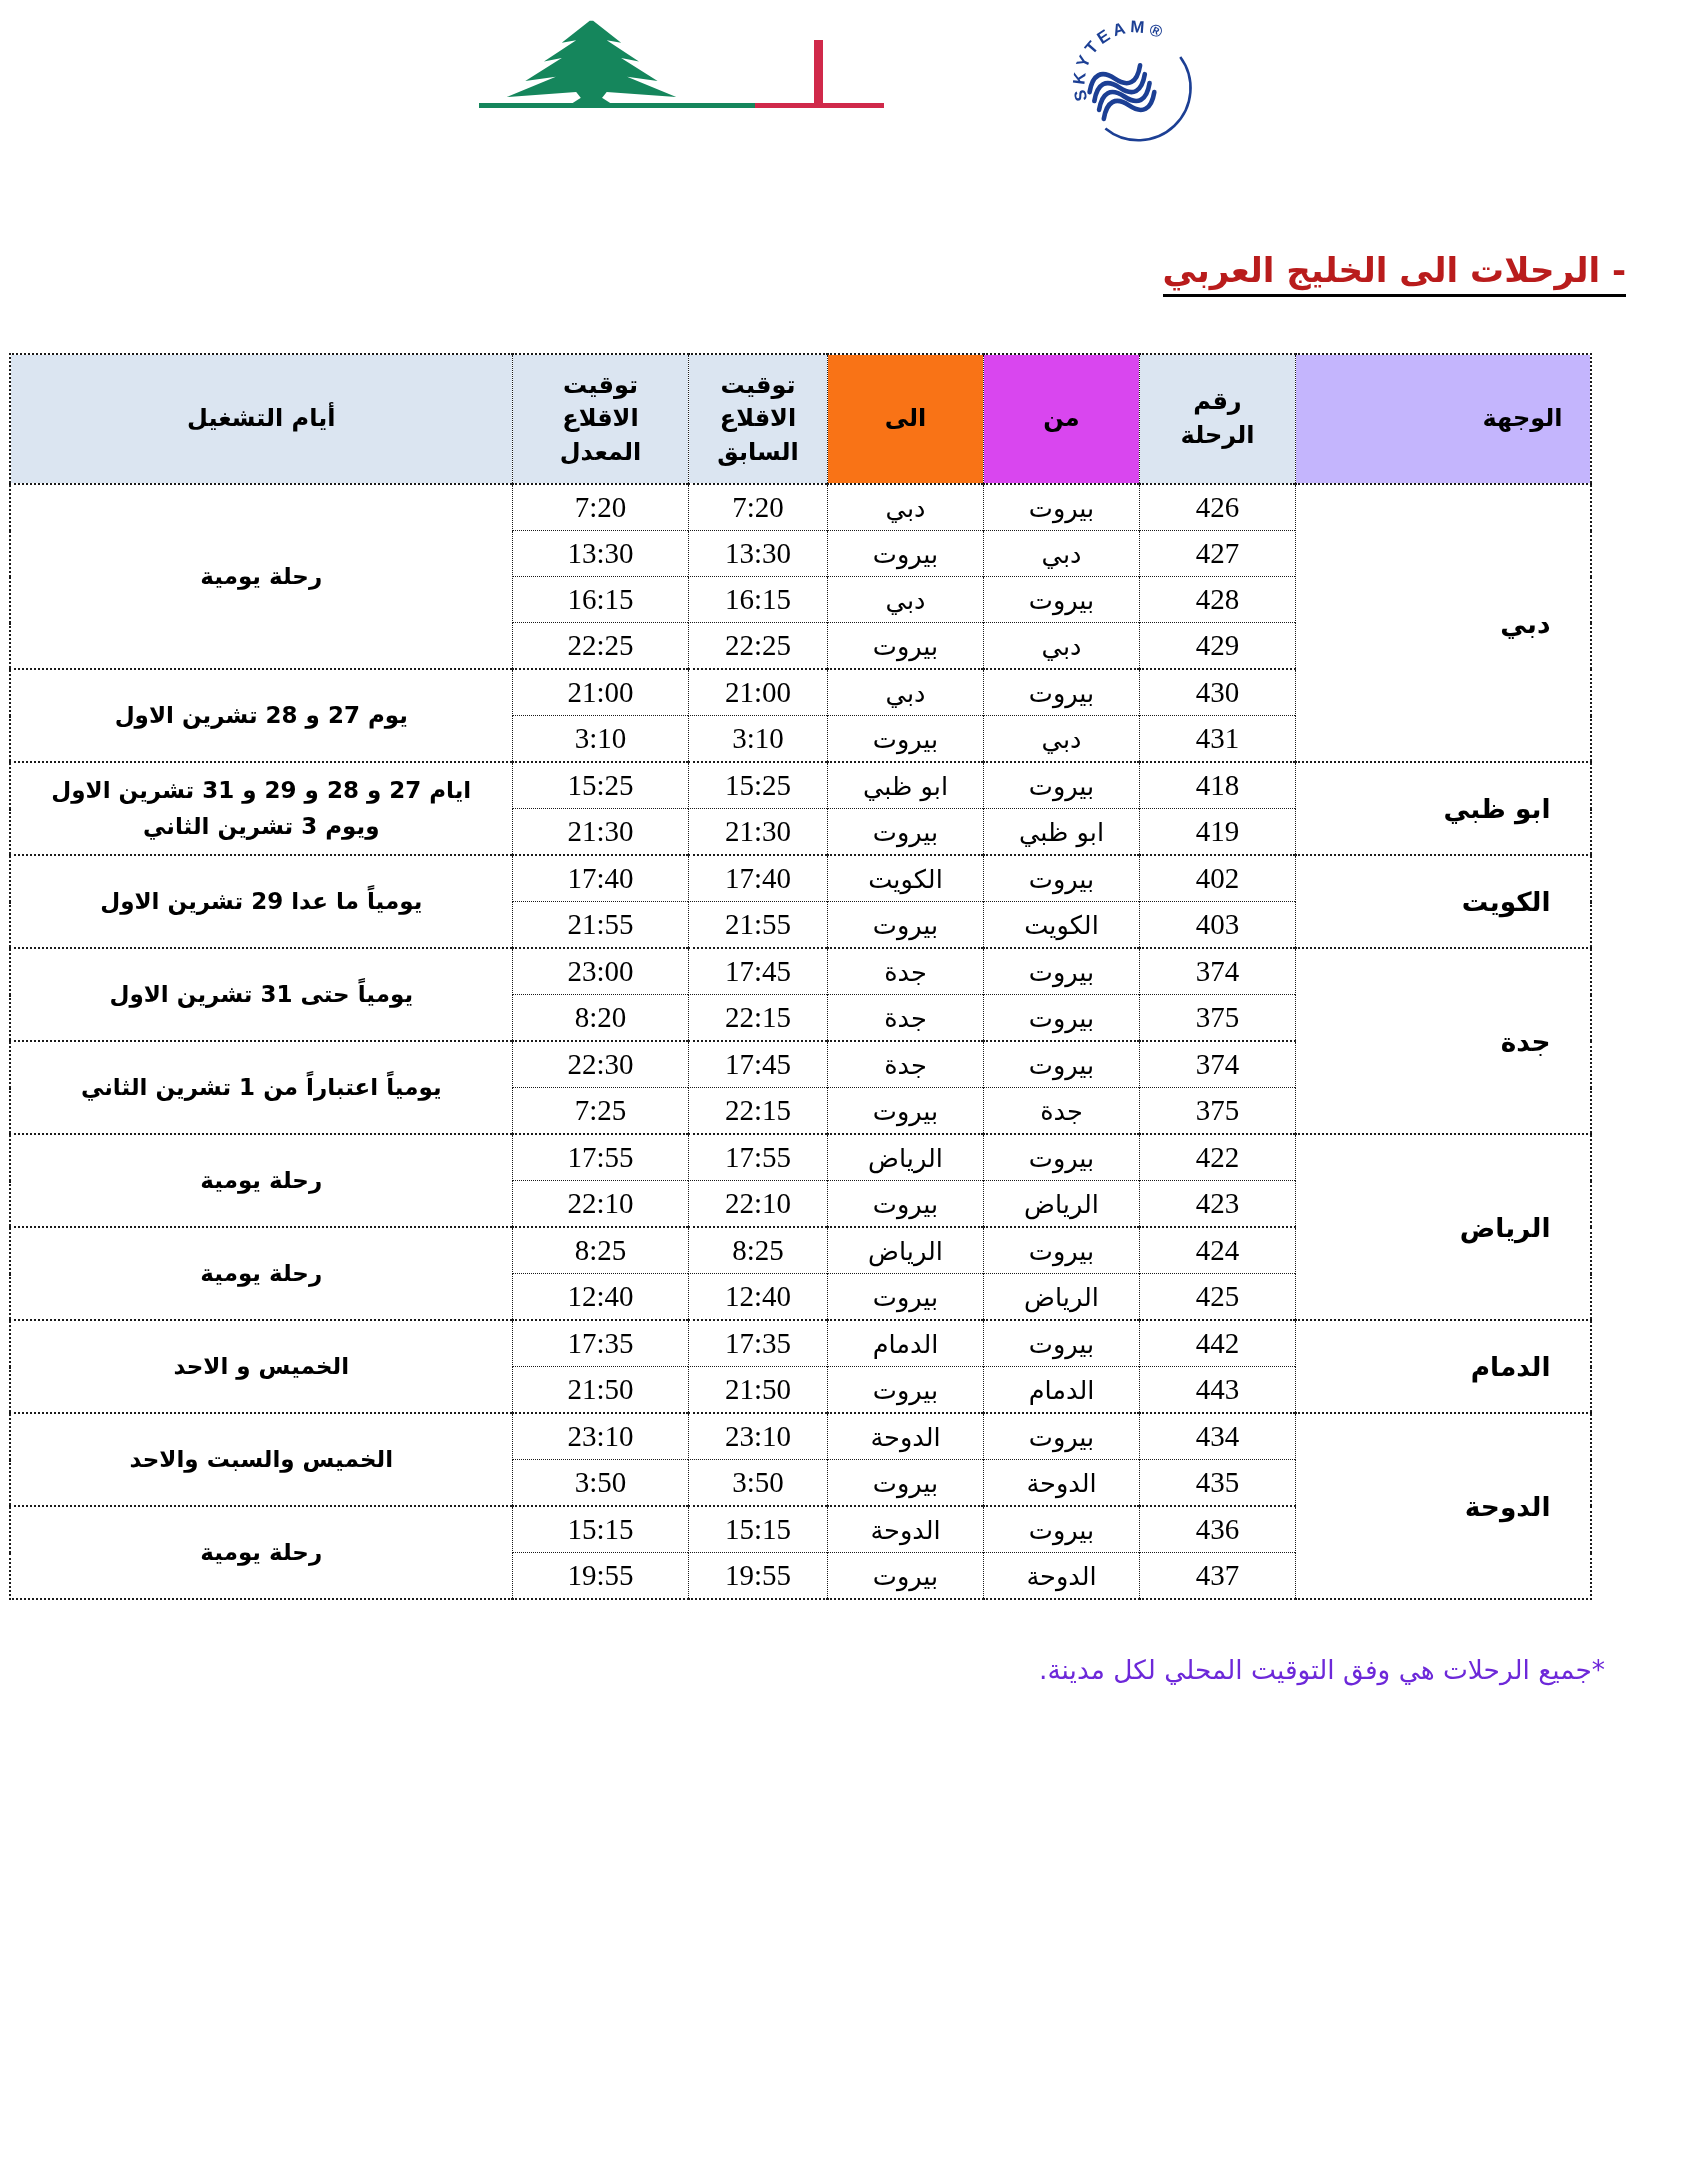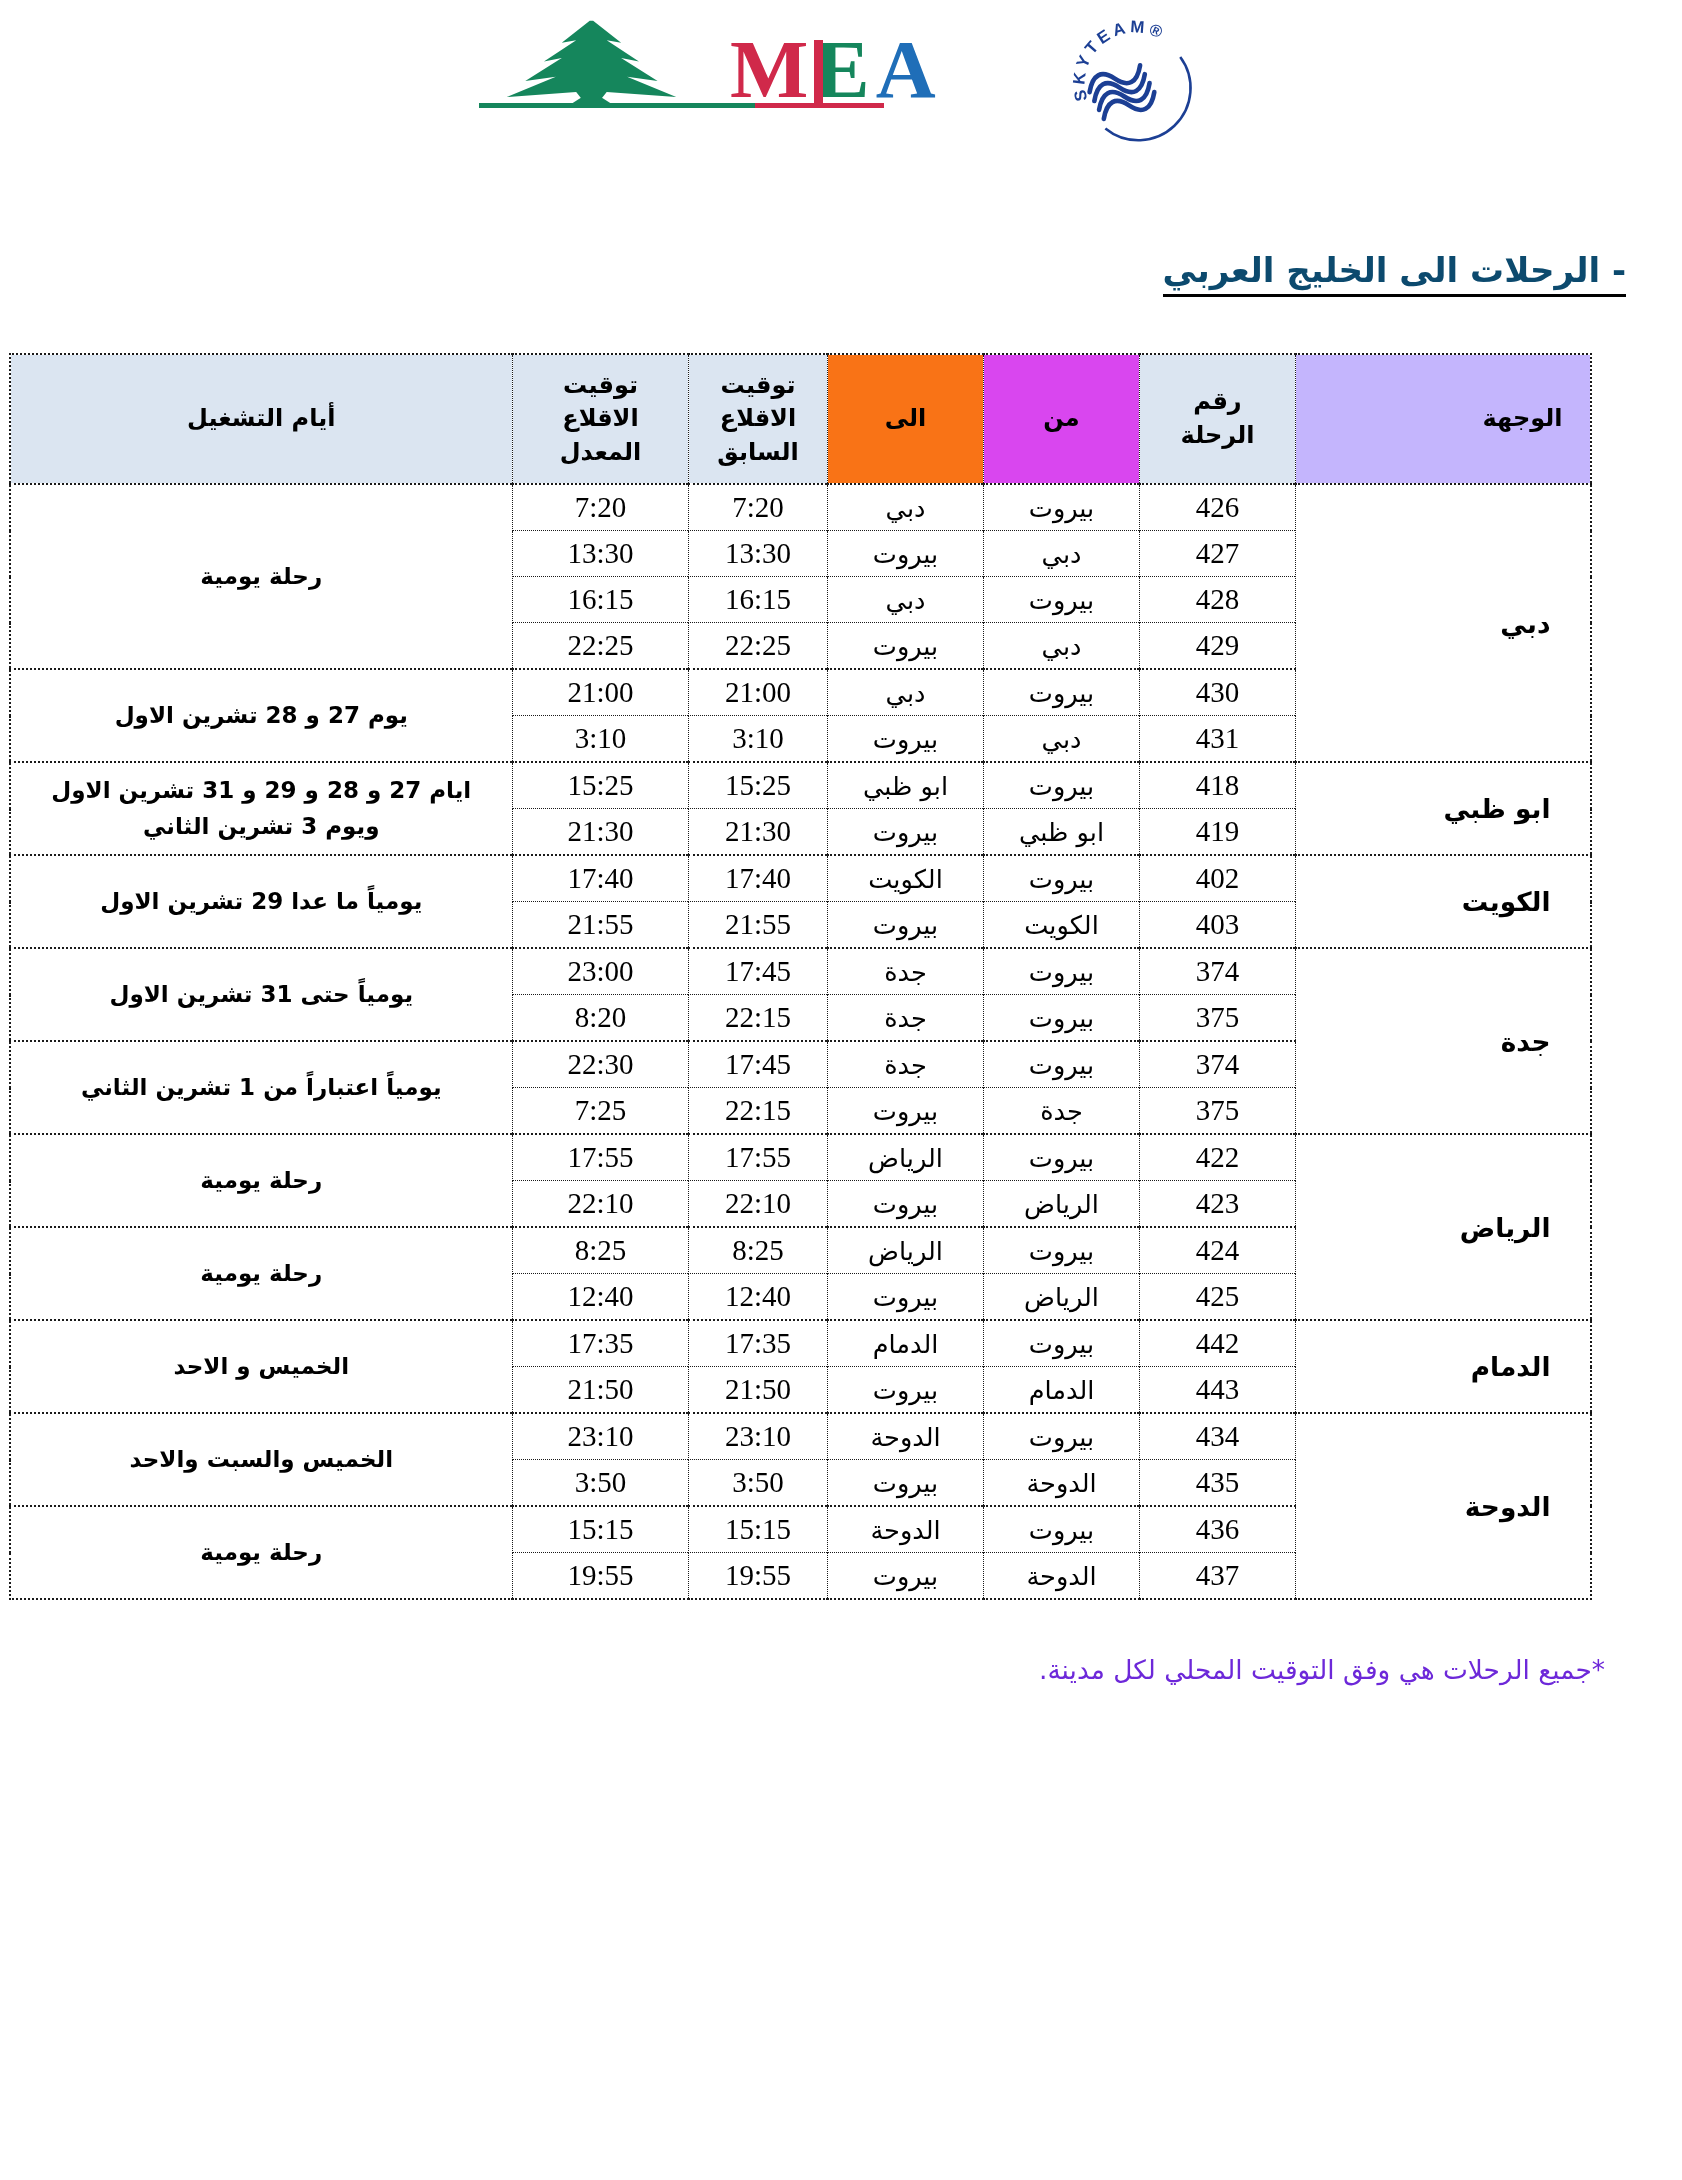--- a/index.html
+++ b/index.html
@@ -12,21 +12,21 @@
   .baseline-seg { position:absolute; top:84px; height:5.1px; }
   .baseline-green { left:5.1px; width:276px; }
   .baseline-red  { left:281px; width:129px; }
   .mea-wordmark { position:absolute; left:256px; top:8.5px; font-family:"Liberation Serif",serif;
                   font-weight:bold; font-size:83px; line-height:83px; letter-spacing:6px; white-space:nowrap; }
   .e-stem { position:absolute; left:340px; top:21px; width:9.4px; height:63px; }
   .skyteam-svg { position:absolute; left:591px; top:-5.1px; width:143px; height:143px; }
 
   
   .doc-title { position:absolute; top:250px; right:56px; direction:rtl; font-size:34px; font-weight:bold;
-               color:#0c4a6e; border-bottom:3.4px solid #000; padding-bottom:4.3px; }
+               color:#b91c1c; border-bottom:3.4px solid #000; padding-bottom:4.3px; }
 
   
   .flights-table { position:absolute; top:353px; left:8.5px; width:1580px; direction:rtl;
                    border-collapse:collapse; table-layout:fixed; border:2.1px dotted #1a1a1a; }
   .flights-table th, .flights-table td { border:1.3px dotted #1a1a1a; text-align:center;
                    vertical-align:middle; padding:0; overflow:hidden; color:#000; }
   .flights-table thead th { height:128px; font-size:24px; font-weight:bold; line-height:1.4; padding:0 22px; }
   .flights-table thead th.col-dest { text-align:right; padding-right:27px; }
   .flights-table tbody td { height:45px; }
   td.num  { font-family:"Liberation Serif","DejaVu Sans",serif; font-size:29px; }
@@ -43,21 +43,20 @@
 
 <div class="page">
 
   <div class="logo">
     <svg class="tree-svg" viewBox="0 0 262 112">
       <path class="cedar-fill" fill="#15865c" d="M136 2 L103 28 L120 25 L82 50 L103 46 L60 73 L96 68 L38 92 L120 86 L127 95 L127 104 L149 104 L149 95 L156 86 L238 92 L180 68 L216 73 L173 46 L194 50 L156 25 L173 28 L140 2 Z"></path>
       <polygon class="cedar-fill" fill="#15865c" points="108,104 127,92 149,92 168,104"></polygon>
     </svg>
     <div class="baseline-seg baseline-green" style="background: rgb(21, 134, 92);"></div>
     <div class="baseline-seg baseline-red" style="background: rgb(208, 41, 74);"></div>
-    <div class="mea-wordmark"><span style="color: rgb(208, 41, 74);">M</span><span style="color: rgb(21, 134, 92);">E</span><span style="color: rgb(31, 110, 184);">A</span></div>
     <div class="e-stem" style="background: rgb(208, 41, 74);"></div>
     <svg class="skyteam-svg" viewBox="0 0 170 170">
       <defs>
         <path id="stArc" d="M 27 102 A 60 60 0 0 1 133 48" fill="none"></path>
       </defs>
       <path class="navy-stroke" d="M 137 51 A 62 62 0 0 1 48 136" fill="none" stroke="#1c3f94" stroke-width="3"></path>
       <g class="navy-stroke-g" stroke="#1c3f94" stroke-width="5.5" fill="none" stroke-linecap="round" transform="rotate(-28 85 87)">
         <path d="M 33 66 c 13 -17 25 -17 34 0 c 9 17 21 17 34 0"></path>
         <path d="M 33 78 c 13 -17 25 -17 34 0 c 9 17 21 17 34 0"></path>
         <path d="M 33 90 c 13 -17 25 -17 34 0 c 9 17 21 17 34 0"></path>

